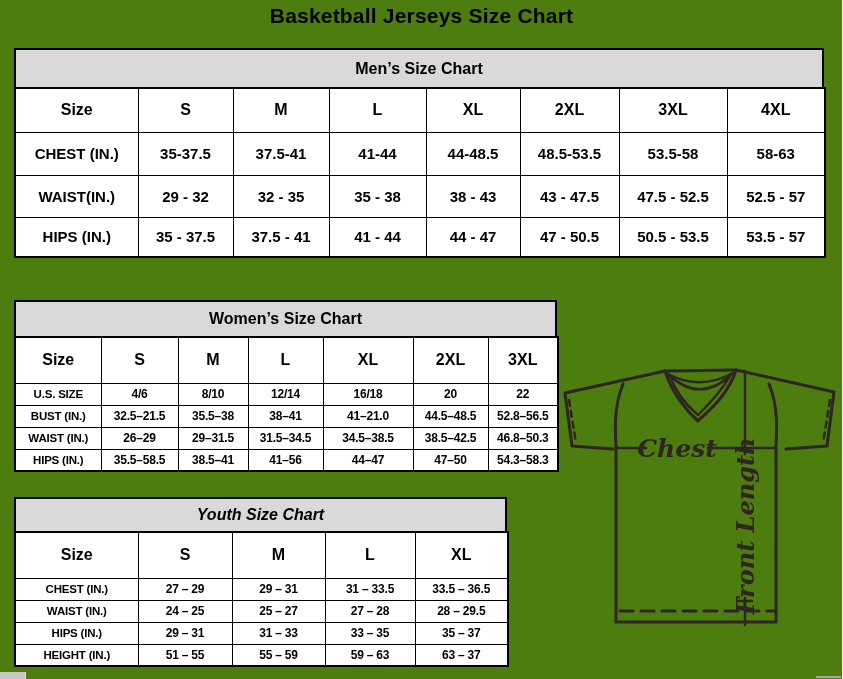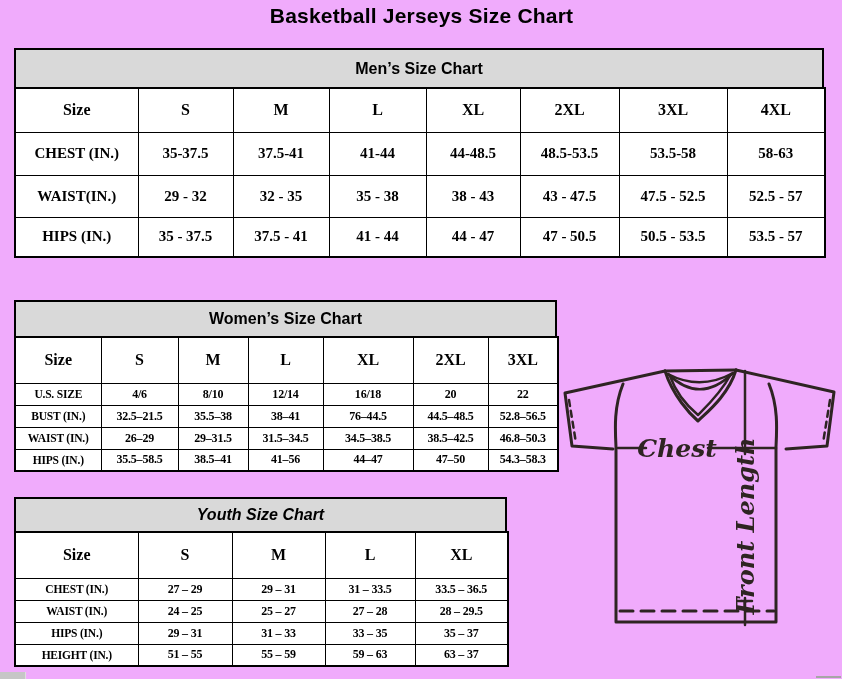--- a/index.html
+++ b/index.html
@@ -1,33 +1,33 @@
 <!DOCTYPE html>
 <html><head>
 <meta charset="utf-8">
 <style>
   * { margin:0; padding:0; box-sizing:border-box; }
   html,body { background:#ffffff; }
   #stage {
-    position:relative; width:842px; height:679px; background:#f0abfc;
+    position:relative; width:842px; height:679px; background:#4d7c0f;
     font-family:"Liberation Sans", sans-serif; color:#000; overflow:hidden;
   }
   .page-title {
     position:absolute; left:0; top:4px; width:843px; text-align:center;
     font-size:21px; font-weight:bold; letter-spacing:0.2px;
   }
   .chart { position:absolute; }
   .chart-header {
     width:100%; background:#d9d9d9; border:2px solid #000;
     display:flex; align-items:center; justify-content:center;
     font-weight:bold; font-size:16px;
   }
   table.size-table {
     border-collapse:collapse; table-layout:fixed; width:100%;
-    margin-top:-2px; background:#fff;font-family:Liberation Serif, serif;
+    margin-top:-2px; background:#fff;
   }
   table.size-table td {
     border:1.5px solid #000; text-align:center; vertical-align:middle;
     font-weight:bold; overflow:hidden; white-space:nowrap;
   }
   table.size-table { border:2px solid #000; }
 
   
   #mens .chart-header { height:41px; }
   #mens td { font-size:15px; }
@@ -146,21 +146,21 @@
           <td>12/14</td>
           <td>16/18</td>
           <td>20</td>
           <td>22</td>
         </tr>
         <tr class="data">
           <td class="rowlabel">BUST (IN.)</td>
           <td>32.5–21.5</td>
           <td>35.5–38</td>
           <td>38–41</td>
-          <td>76–44.5</td>
+          <td>41–21.0</td>
           <td>44.5–48.5</td>
           <td>52.8–56.5</td>
         </tr>
         <tr class="data">
           <td class="rowlabel">WAIST (IN.)</td>
           <td>26–29</td>
           <td>29–31.5</td>
           <td>31.5–34.5</td>
           <td>34.5–38.5</td>
           <td>38.5–42.5</td>

